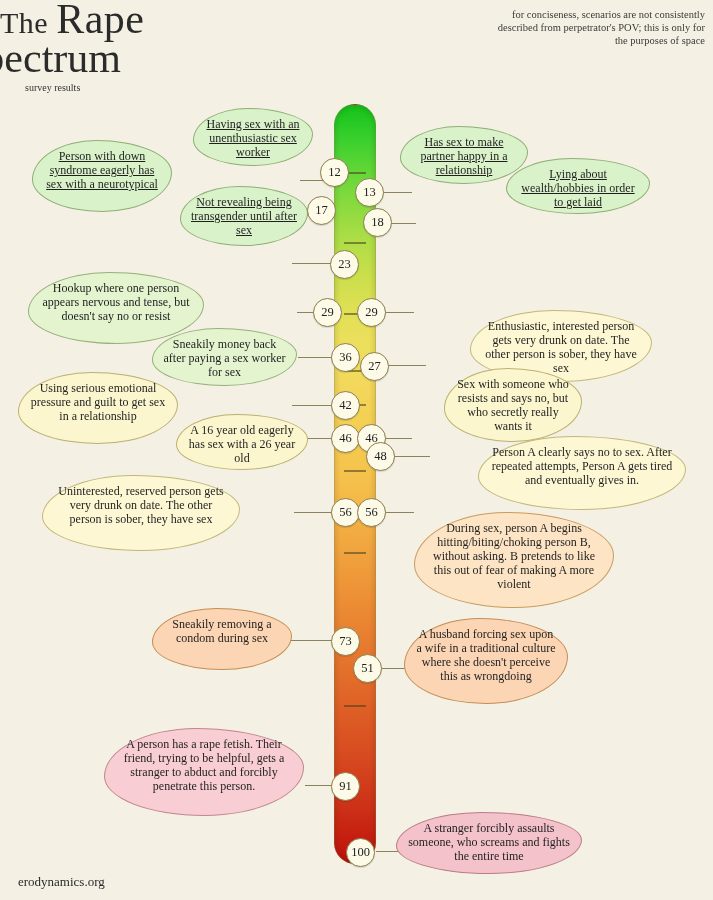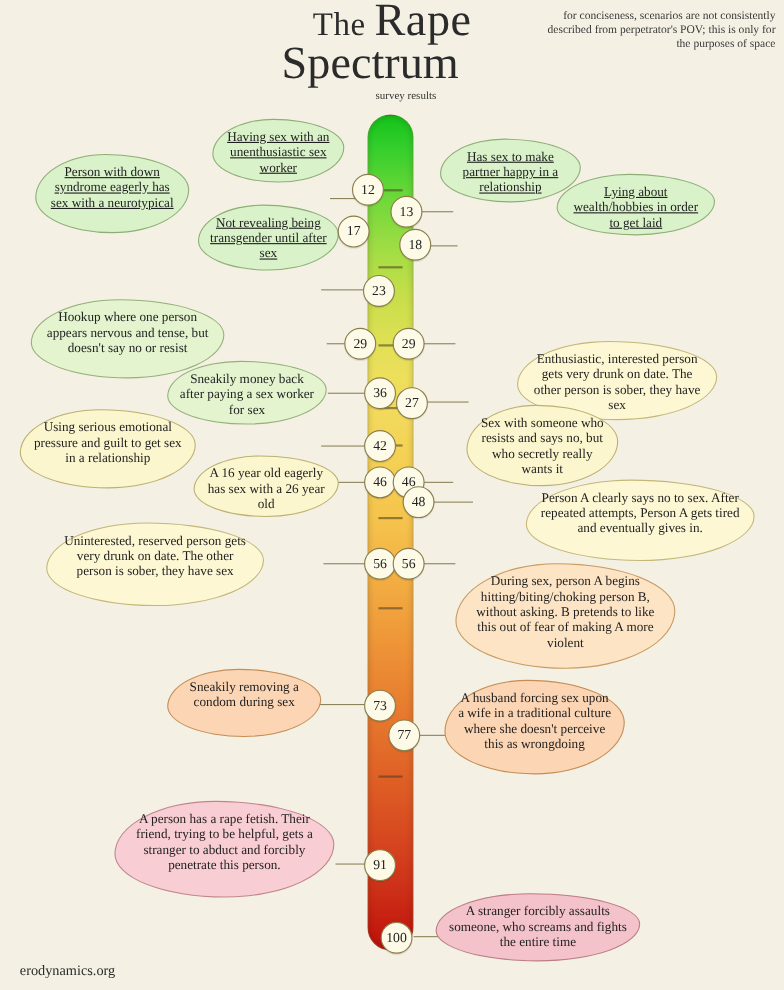--- a/index.html
+++ b/index.html
@@ -38,21 +38,20 @@
     right: 8px;
     text-align: right;
     width: 210px;
   }
 
   .title-block {
     position: absolute;
     top: 2px;
     left: 0;
     width: 713px;
-    text-align: center;
     pointer-events: none;
   }
   .title-line1 {
     font-size: 30px;
     line-height: 34px;
     letter-spacing: 0.5px;
   }
   .title-line1 .big {
     font-size: 42px;
   }
@@ -229,21 +228,21 @@
 
   <div class="bubble pink" style="left:104px; top:728px; width:200px; height:88px;">A person has a rape fetish. Their friend, trying to be helpful, gets a stranger to abduct and forcibly penetrate this person.</div>
 
   <div class="bubble green" style="left:400px; top:126px; width:128px; height:58px;">Has sex to make partner happy in a relationship</div>
 
   <div class="bubble green" style="left:506px; top:158px; width:144px; height:56px;">Lying about wealth/hobbies in order to get laid</div>
 
 
   <div class="bubble lyellow" style="left:470px; top:310px; width:182px; height:72px;">Enthusiastic, interested person gets very drunk on date. The other person is sober, they have sex</div>
 
-  <div class="bubble yellow" style="left:424px; top:368px; width:138px; height:74px;">Sex with someone who resists and says no, but who secretly really wants it</div>
+  <div class="bubble yellow" style="left:444px; top:368px; width:138px; height:74px;">Sex with someone who resists and says no, but who secretly really wants it</div>
 
   <div class="bubble lyellow" style="left:478px; top:436px; width:208px; height:74px;">Person A clearly says no to sex. After repeated attempts, Person A gets tired and eventually gives in.</div>
 
   <div class="bubble orange" style="left:414px; top:512px; width:200px; height:96px;">During sex, person A begins hitting/biting/choking person B, without asking. B pretends to like this out of fear of making A more violent</div>
 
   <div class="bubble dorange" style="left:404px; top:618px; width:164px; height:86px;">A husband forcing sex upon a wife in a traditional culture where she doesn't perceive this as wrongdoing</div>
 
   <div class="bubble dpink" style="left:396px; top:812px; width:186px; height:62px;">A stranger forcibly assaults someone, who screams and fights the entire time</div>
 
   <div class="marker" style="left:320px; top:158px;">12</div>
@@ -255,18 +254,18 @@
   <div class="marker" style="left:357px; top:298px;">29</div>
   <div class="marker" style="left:331px; top:343px;">36</div>
   <div class="marker" style="left:360px; top:352px;">27</div>
   <div class="marker" style="left:331px; top:391px;">42</div>
   <div class="marker" style="left:331px; top:424px;">46</div>
   <div class="marker" style="left:357px; top:424px;">46</div>
   <div class="marker" style="left:366px; top:442px;">48</div>
   <div class="marker" style="left:331px; top:498px;">56</div>
   <div class="marker" style="left:357px; top:498px;">56</div>
   <div class="marker" style="left:331px; top:627px;">73</div>
-  <div class="marker" style="left:353px; top:654px;">77</div>
+  <div class="marker" style="left:353px; top:654px;">51</div>
   <div class="marker" style="left:331px; top:772px;">91</div>
   <div class="marker" style="left:346px; top:838px;">100</div>
 
   <div class="footer">erodynamics.org</div>
 </div>
 
 </body></html>

